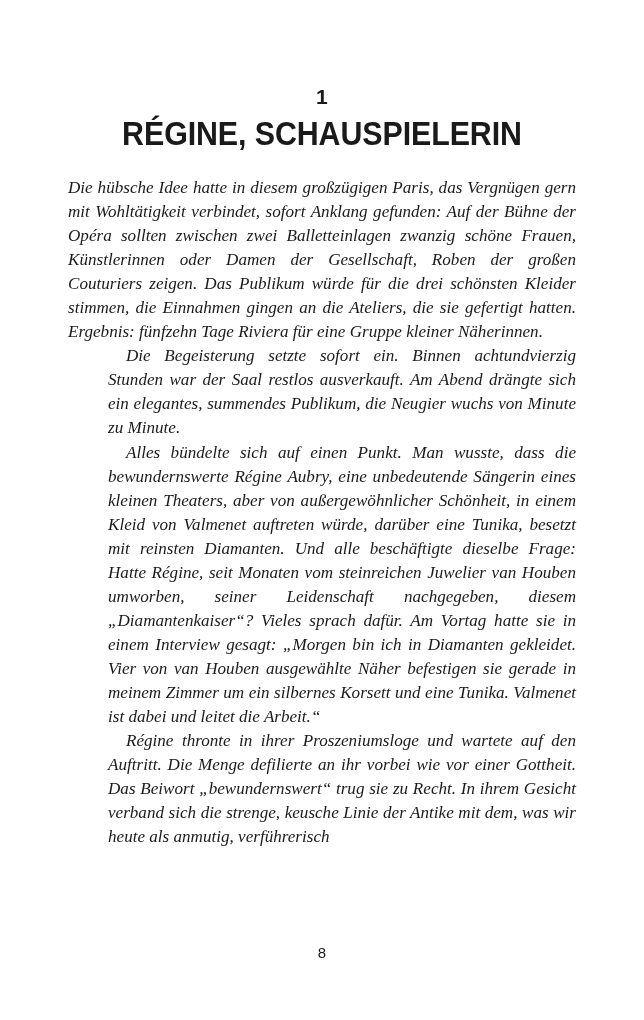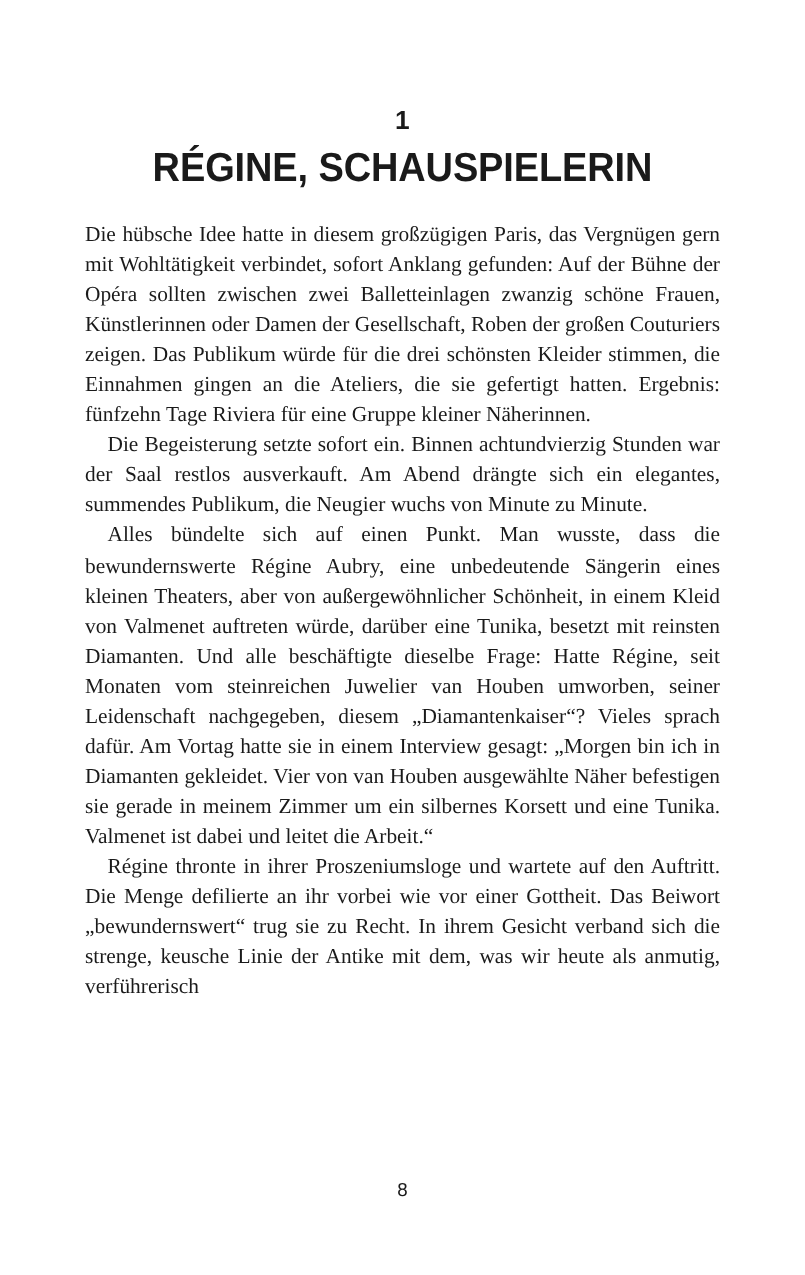--- a/index.html
+++ b/index.html
@@ -62,24 +62,26 @@
     color: #1a1a1a;
     text-align: justify;
     text-justify: inter-word;
     hyphens: manual;
     -webkit-hyphens: manual;
   }
 
   .body-text p {
     margin: 0;
     text-indent: 0;
+    font-style: italic;
   }
 
   .body-text p + p {
     text-indent: 18px;
+    margin-left: 40px;
   }
 
   
   .folio {
     position: absolute;
     left: 0;
     right: 0;
     top: 944px;
     text-align: center;
     font-family: "Liberation Sans", sans-serif;

